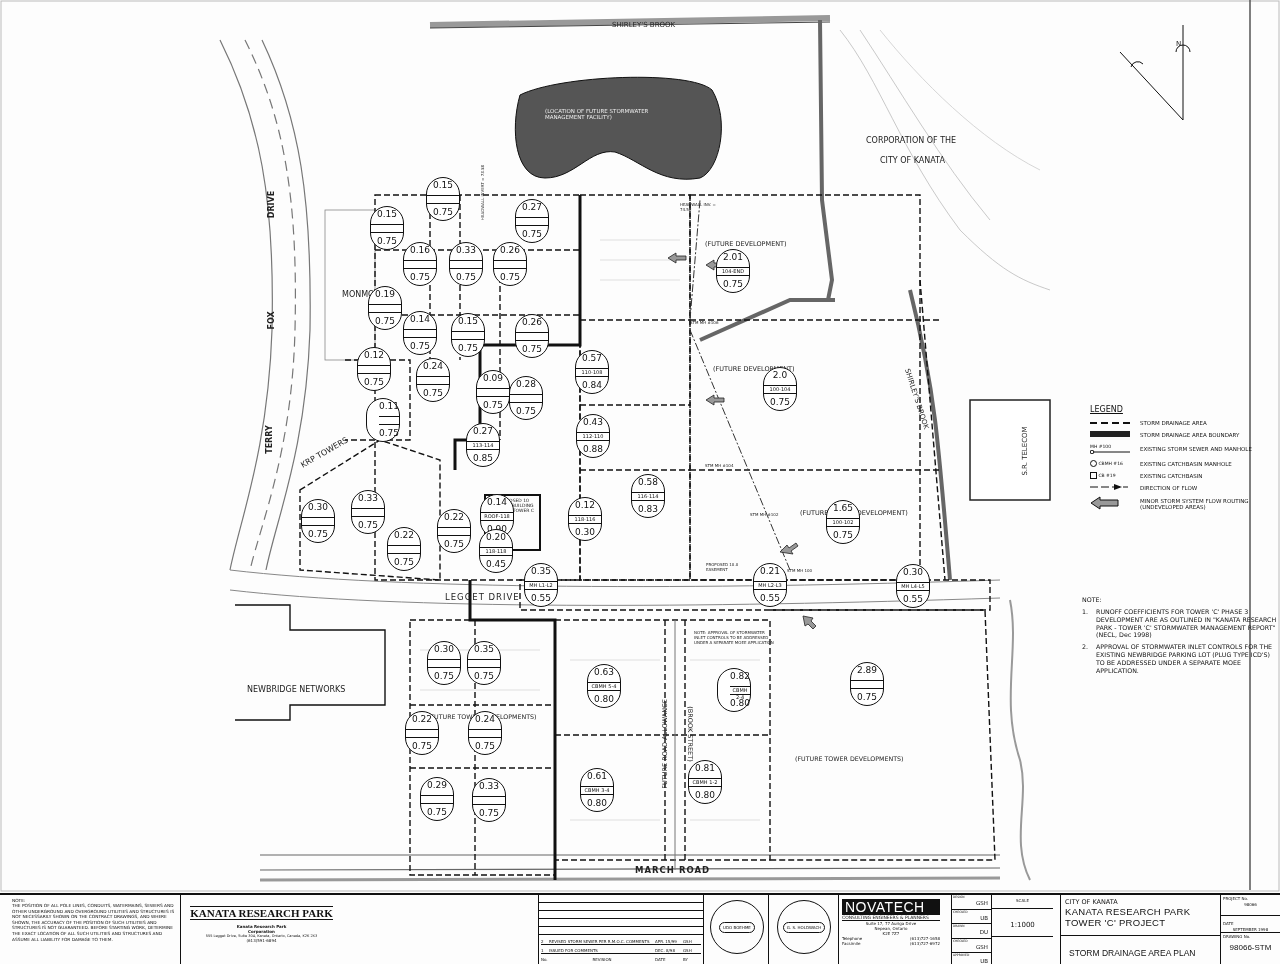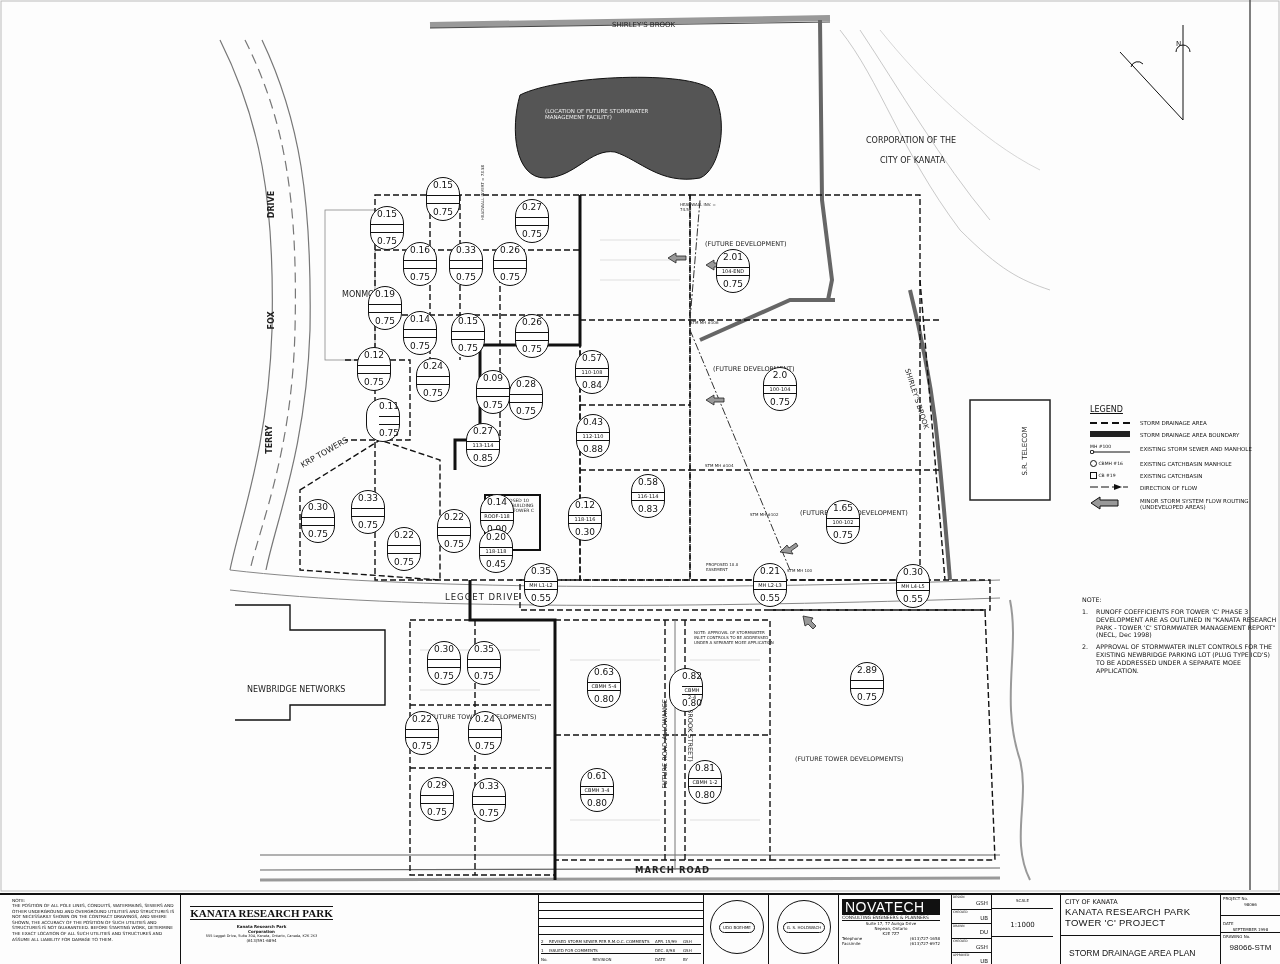--- a/index.html
+++ b/index.html
@@ -318,21 +318,21 @@
       <div class="area-tag" style="left: 467px; top: 641px;">
         <span>0.35</span>
         <div class="mid"></div>
         <span>0.75</span>
       </div>
       <div class="area-tag" style="left: 587px; top: 664px;">
         <span>0.63</span>
         <div class="mid">CBMH 5-4</div>
         <span>0.80</span>
       </div>
-      <div class="area-tag" style="left: 669px; top: 668px; padding-left: 12px;">
+      <div class="area-tag" style="left: 717px; top: 668px; padding-left: 12px;">
         <span>0.82</span>
         <div class="mid">CBMH 2-4</div>
         <span>0.80</span>
       </div>
       <div class="area-tag" style="left: 850px; top: 662px;">
         <span>2.89</span>
         <div class="mid"></div>
         <span>0.75</span>
       </div>
       <div class="area-tag" style="left: 405px; top: 711px;">

